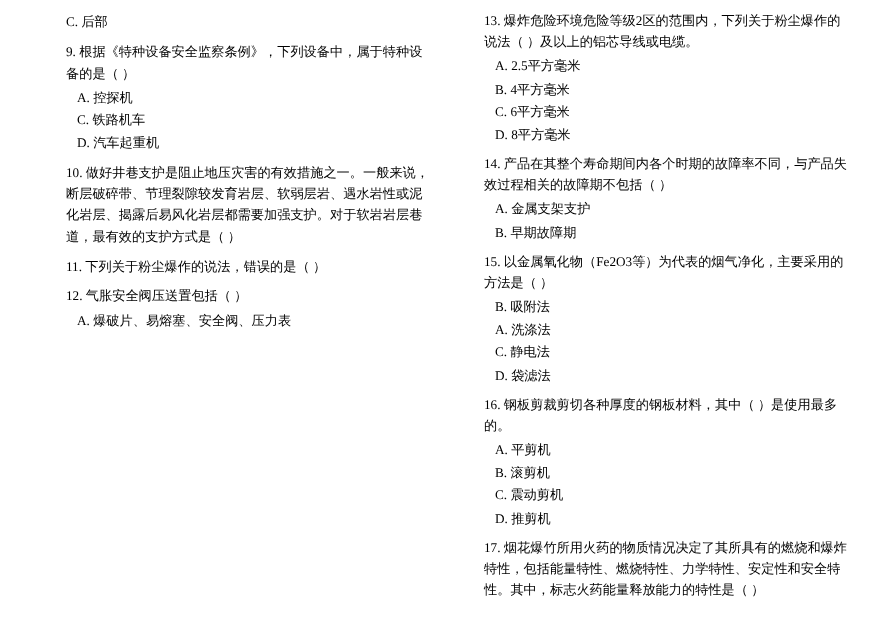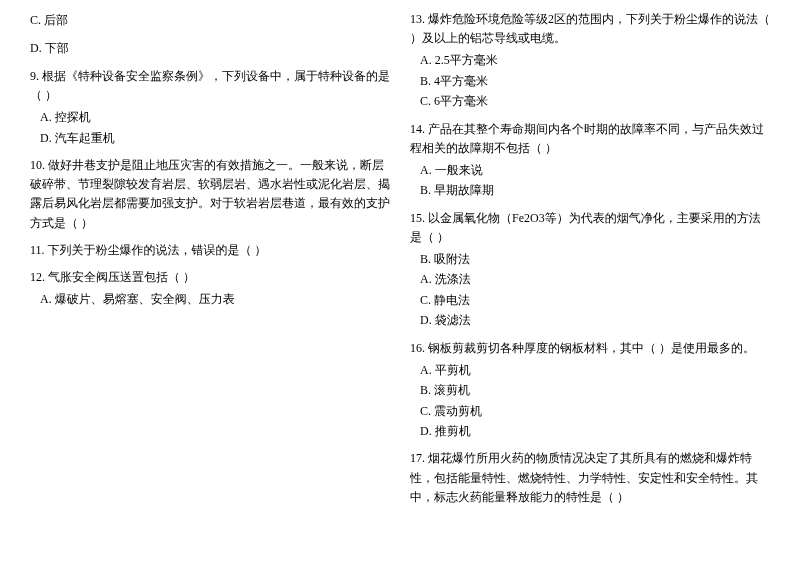--- a/index.html
+++ b/index.html
@@ -18,20 +18,21 @@
     }
     .page-content {
       display: flex;
       gap: 20px;
     }
     .column {
       flex: 1;
     }
     .question-block {
       margin-bottom: 8px;
+      margin-left: 30px;
     }
     .question-text {
       line-height: 1.6;
       margin-bottom: 2px;
     }
     .options {
       padding-left: 10px;
     }
     .option-item {
       line-height: 1.7;
@@ -41,31 +42,29 @@
 <body>
 
 <div class="page-content">
 
   <div class="column">
 
     <div class="question-block">
       <div class="option-item">C. 后部</div>
     </div>
 
-    <div class="question-block">
-      <div class="option-item">D. 下部</div>
-    </div>
 
     <div class="question-block">
       <div class="question-text">
         <span>9.</span>
         <span>根据《特种设备安全监察条例》，下列设备中，属于特种设备的是（    ）</span>
       </div>
       <div class="options">
         <div class="option-item">A. 控探机</div>
+        <div class="option-item">C. 铁路机车</div>
         <div class="option-item">D. 汽车起重机</div>
       </div>
     </div>
 
     <div class="question-block">
       <div class="question-text">
         <span>10.</span>
         <span>做好井巷支护是阻止地压灾害的有效措施之一。一般来说，断层破碎带、节理裂隙较发育岩层、软弱层岩、遇水岩性或泥化岩层、揭露后易风化岩层都需要加强支护。对于软岩岩层巷道，最有效的支护方式是（    ）</span>
       </div>
     </div>
@@ -94,30 +93,31 @@
 
     <div class="question-block">
       <div class="question-text">
         <span>13.</span>
         <span>爆炸危险环境危险等级2区的范围内，下列关于粉尘爆作的说法（    ）及以上的铝芯导线或电缆。</span>
       </div>
       <div class="options">
         <div class="option-item">A. 2.5平方毫米</div>
         <div class="option-item">B. 4平方毫米</div>
         <div class="option-item">C. 6平方毫米</div>
+        <div class="option-item">D. 8平方毫米</div>
       </div>
     </div>
 
     <div class="question-block">
       <div class="question-text">
         <span>14.</span>
         <span>产品在其整个寿命期间内各个时期的故障率不同，与产品失效过程相关的故障期不包括（    ）</span>
       </div>
       <div class="options">
-        <div class="option-item">A. 一般来说</div>
+        <div class="option-item">A. 金属支架支护</div>
         <div class="option-item">B. 早期故障期</div>
       </div>
     </div>
 
     <div class="question-block">
       <div class="question-text">
         <span>15.</span>
         <span>以金属氧化物（Fe2O3等）为代表的烟气净化，主要采用的方法是（    ）</span>
       </div>
       <div class="options">

